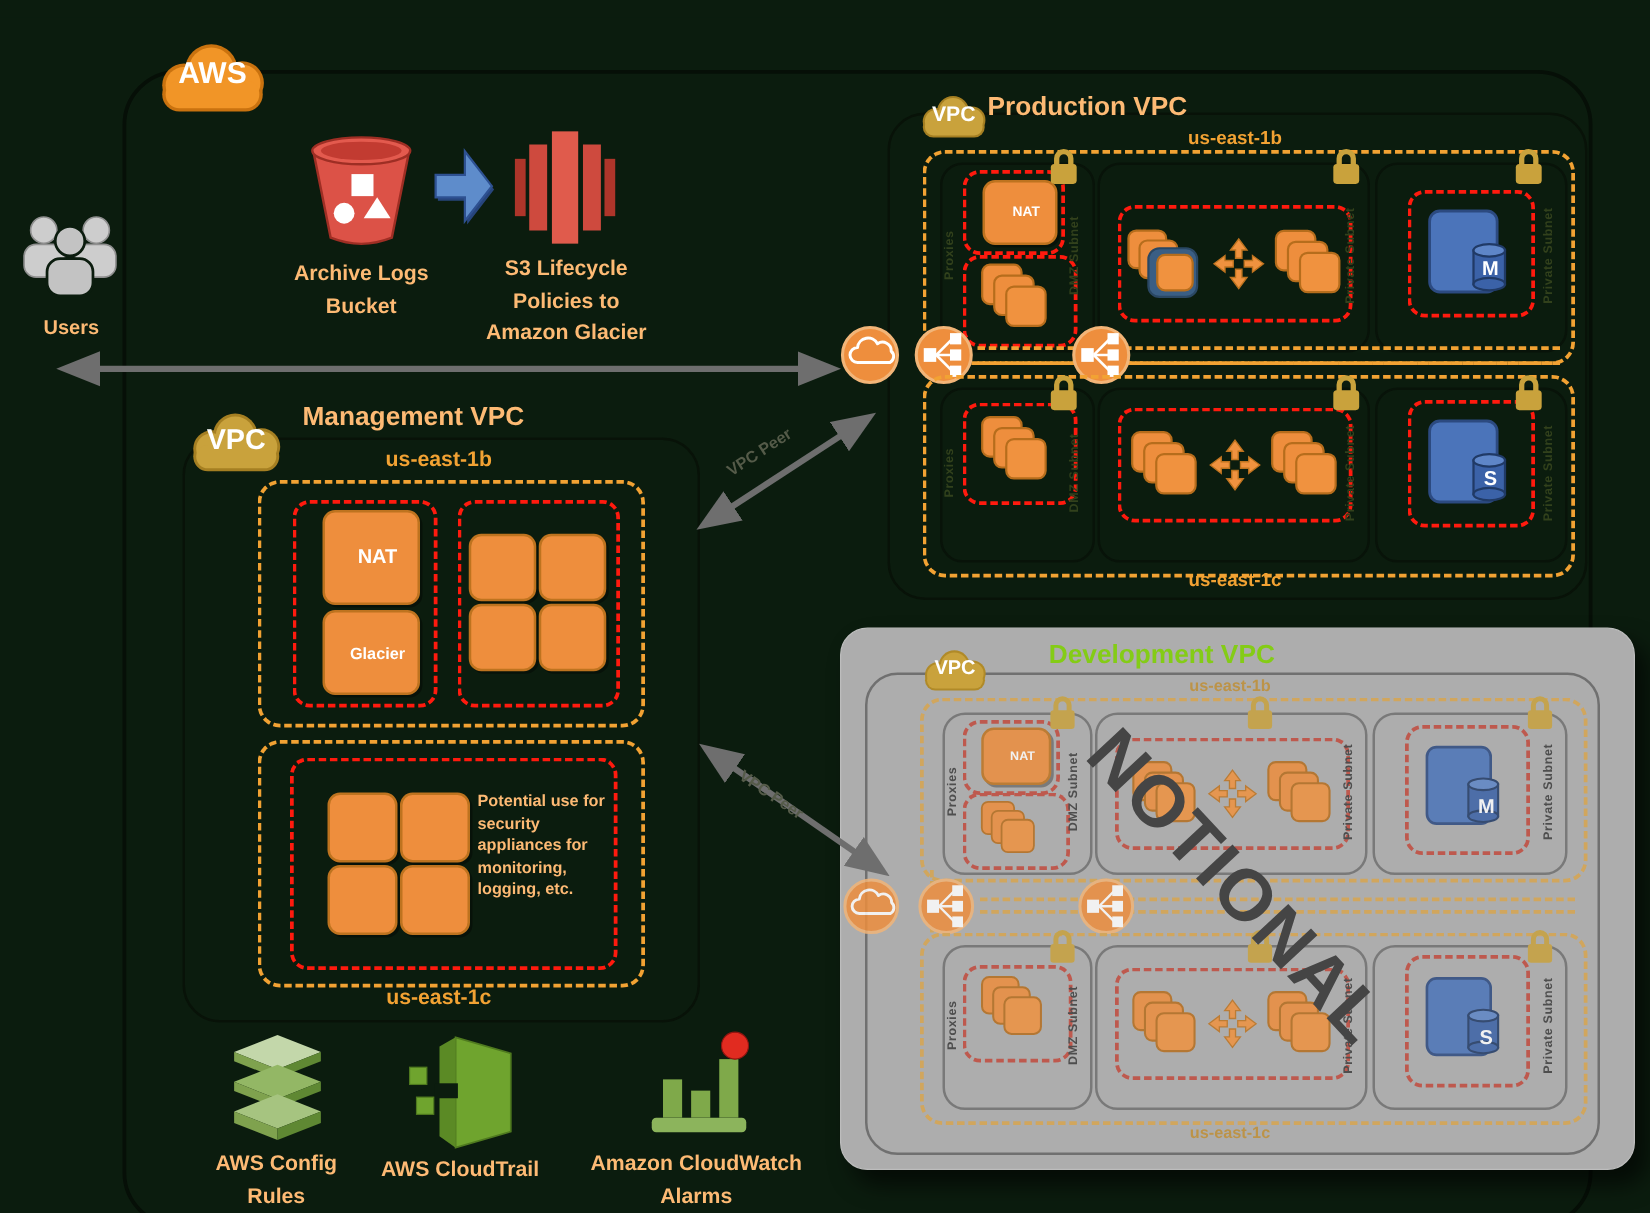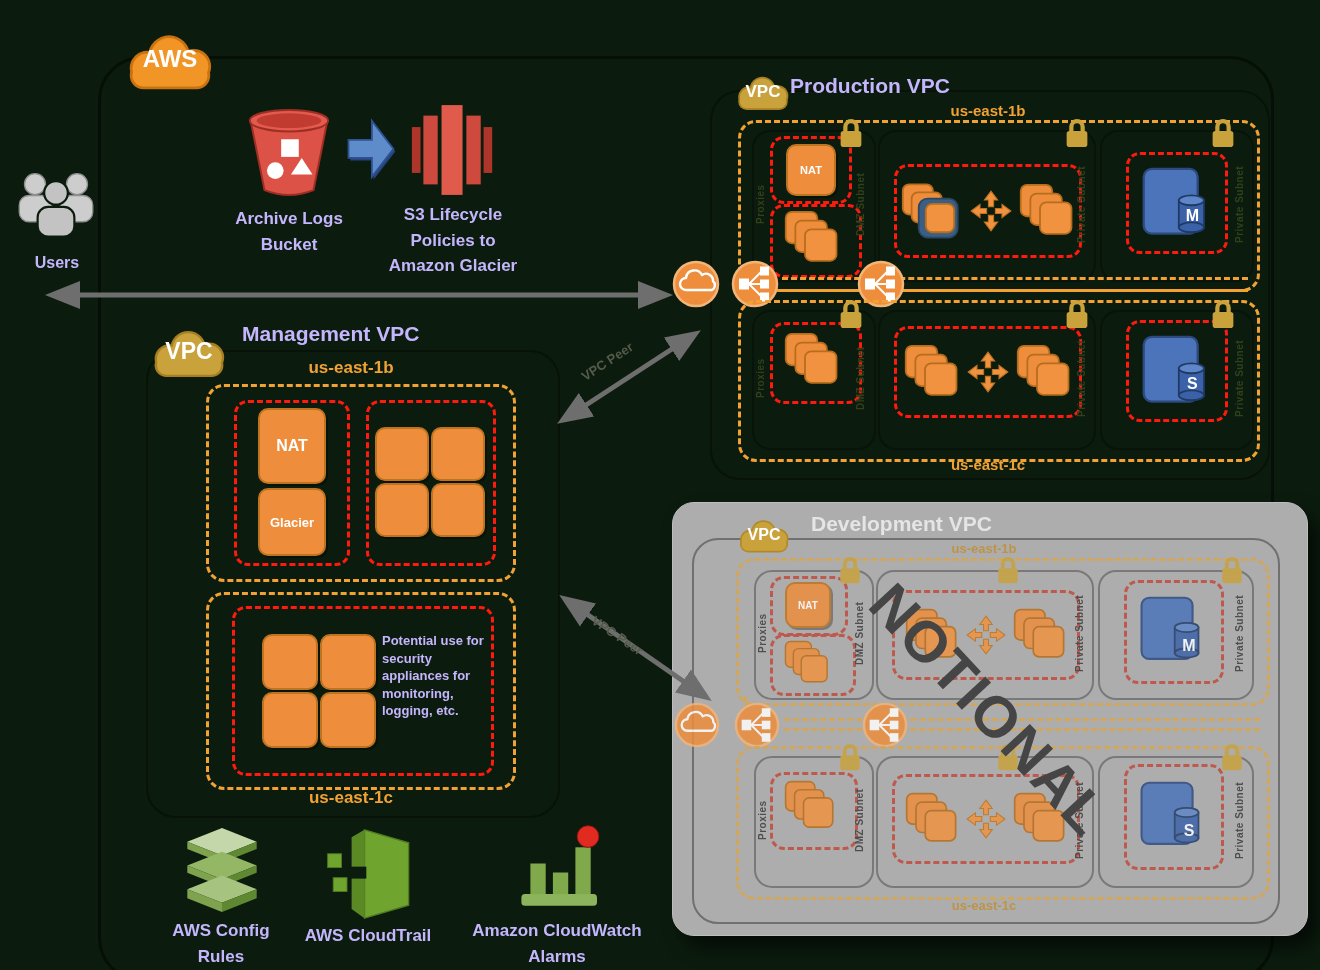--- a/index.html
+++ b/index.html
@@ -1,39 +1,39 @@
 <!DOCTYPE html>
 <html><head>
 <meta charset="utf-8">
 <style>
   html,body{margin:0;padding:0;background:#0b1c0e;}
   #canvas{position:relative;width:1320px;height:970px;background:#0b1c0e;
           font-family:"Liberation Sans",sans-serif;overflow:hidden;margin-top:14px;}
   .abs{position:absolute;}
   .center{display:flex;align-items:center;justify-content:center;}
   .txtc{text-align:center;}
-  .ghost{color:#c4b5fd;font-weight:700;}
+  .ghost{color:#fdba74;font-weight:700;}
   .azlabel{color:#F2A233;font-weight:700;}
   .azlabel.dev{color:#C08F35;}
   .vlabel{writing-mode:vertical-rl;transform:rotate(180deg);font-size:10px;font-weight:700;
           color:#32411c;letter-spacing:.5px;display:flex;align-items:center;justify-content:center;}
   .vlabel.vdev{color:#3c3c3c;}
   .frame{border:3px solid #060f07;border-radius:44px;}
   .vpcframe{border:2px solid #081208;border-radius:30px;}
   .subnet{border:2px solid #081309;border-radius:18px;}
   .subnet.dev{border:2px solid #707070;}
   .redbox{border:3px dashed #FF1A0E;border-radius:14px;}
   .redbox.dev{border-color:#C24A3C;}
   .azbox{border:3px dashed #F2A233;border-radius:18px;}
   .azbox.dev{border-color:#D8A54E;}
   .hdash{border-top:3px dashed #F2A233;height:0;}
   .vdash{border-left:3px dashed #F2A233;width:0;}
   .hdash.dev,.vdash.dev{border-color:#D8A54E;}
   .inst{background:#EE8E3D;border:2px solid #BE731F;border-radius:10px;box-shadow:2px 2px 0 rgba(0,0,0,.35);}
-  .instlbl{color:#fff;font-weight:700;display:flex;align-items:center;justify-content:center;}
+  .instlbl{color:#fff;font-weight:700;display:flex;align-items:center;justify-content:center;padding-left:10px;}
   .devbox{background:#ADADAD;border-radius:22px;box-shadow:10px 12px 18px rgba(0,0,0,.6);border:1px solid #bdbdbd;}
   .dev-inner{border:2px solid #707070;border-radius:26px;}
   .cloudtxt{color:#fff;font-weight:700;display:flex;align-items:center;justify-content:center;}
   .rds-letter{position:absolute;left:52%;top:50%;width:28%;height:28%;display:flex;align-items:center;
               justify-content:center;color:#fff;font-weight:700;font-size:16px;}
   .peerlbl{color:#555b49;font-weight:700;font-size:13px;}
   .notional{color:#454545;font-weight:700;font-size:58px;letter-spacing:2px;}
 </style>
 </head>
 <body>
@@ -341,21 +341,21 @@
       <use href="#sym-cw"></use>
     </svg>
   <div class="abs ghost txtc" style="left:452px;top:904px;width:210px;font-size:17px;line-height:1.5;">Amazon CloudWatch Alarms</div>
 
   <div class="abs devbox" style="left:672px;top:488px;width:634px;height:432px;z-index:5;"></div>
   <div class="abs dev-inner" style="left:692px;top:524px;width:584px;height:382px;z-index:6;"></div>
   <svg class="abs" style="left:734px;top:500px;width:60px;height:42px;z-index:7;--cloud-main:#C9A23C;--cloud-dark:#B08A28">
       <use href="#sym-cloud"></use>
     </svg>
   <div class="abs cloudtxt" style="left:741px;top:510px;width:46px;height:22px;font-size:16px;z-index:7;">VPC</div>
-  <div class="abs" style="left:811px;top:498px;font-size:21px;font-weight:700;color:#e5e5e5;z-index:7;">Development VPC</div>
+  <div class="abs" style="left:839px;top:498px;font-size:21px;font-weight:700;color:#84cc16;z-index:7;">Development VPC</div>
 
   <div class="abs" style="left:0;top:0;width:1320px;height:970px;opacity:.84;z-index:6;">
     <div class="abs azlabel dev txtc" style="left:692px;top:527px;width:584px;font-size:13px;">us-east-1b</div>
     <div class="abs azbox dev" style="left:736px;top:544px;width:528px;height:142px;"></div>
 
     <div class="abs subnet dev" style="left:754px;top:556px;width:116px;height:126px;"></div>
     <div class="abs vlabel vdev" style="left:755px;top:560px;width:14px;height:118px;">Proxies</div>
     <div class="abs redbox dev" style="left:770px;top:562px;width:72px;height:54px;"></div>
     <div class="abs inst instlbl" style="left:785px;top:568px;width:42px;height:42px;font-size:10px;">NAT</div>
     <div class="abs redbox dev" style="left:770px;top:620px;width:80px;height:56px;"></div>

